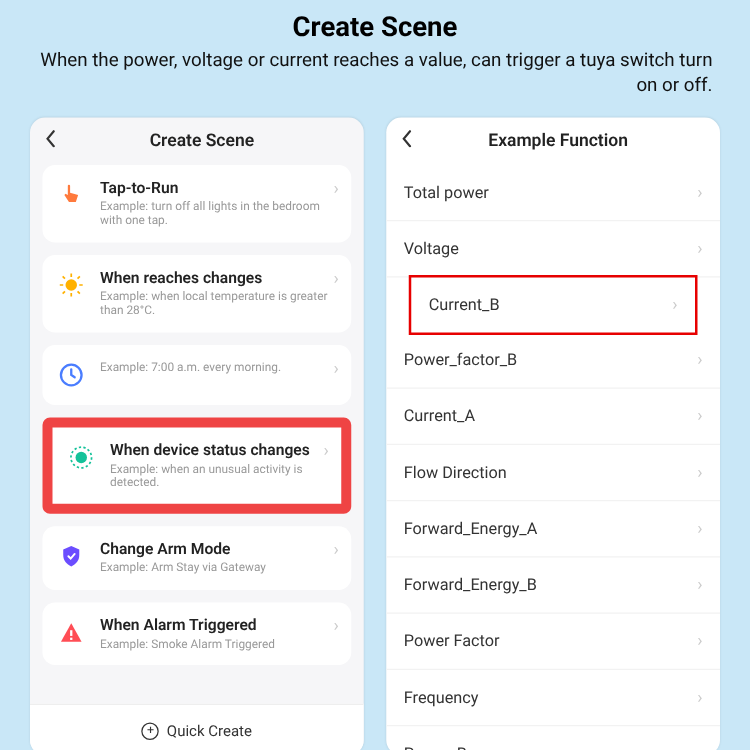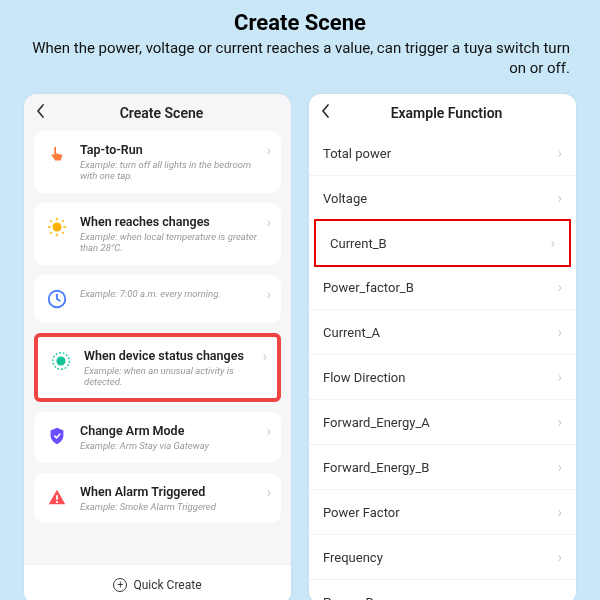--- a/index.html
+++ b/index.html
@@ -90,28 +90,27 @@
     font-size: 12.5px;
     font-weight: 600;
     color: #222;
     line-height: 1.2;
   }
   .scene-example {
     font-size: 9.5px;
     color: #999;
     margin-top: 2px;
     line-height: 1.2;
-    font-style: italic;
   }
   .chevron {
     color: #ccc;
     font-size: 14px;
   }
   .highlighted-left {
-    border: 4px solid #ef4444;
+    border: 8px solid #ef4444;
     border-radius: 6px;
   }
   .quick-create {
     position: absolute;
     bottom: 0;
     left: 0;
     right: 0;
     background: #fff;
     padding: 12px;
     text-align: center;
@@ -141,21 +140,21 @@
     padding: 14px 14px;
     font-size: 13px;
     color: #333;
     border-bottom: 1px solid #f2f2f2;
     cursor: pointer;
   }
   .func-label { flex: 1; }
   .func-chevron { color: #ccc; font-size: 14px; }
   .highlighted-right {
     border: 2px solid #e70000;
-    margin: -2px 5px;
+    margin: -2px 18px;
     justify-content: space-between;
   }
 </style>
 </head>
 <body>
 
 <div class="header">
   <div class="title">Create Scene</div>
   <div class="subtitle">When the power, voltage or current reaches a value, can trigger a tuya switch turn on or off.</div>
 </div>

